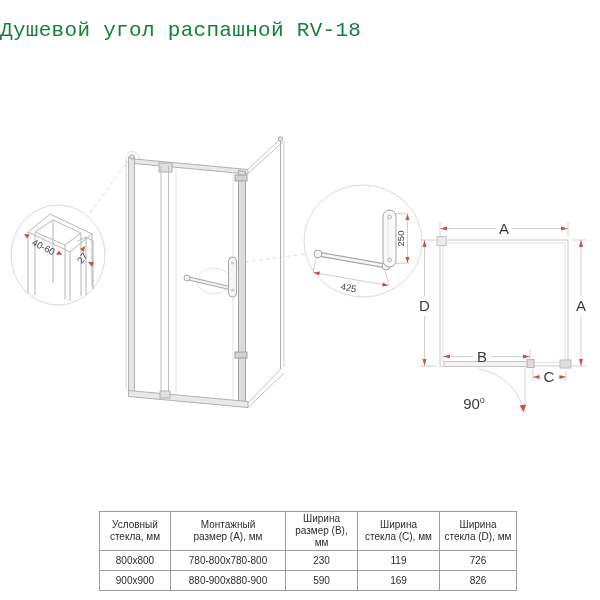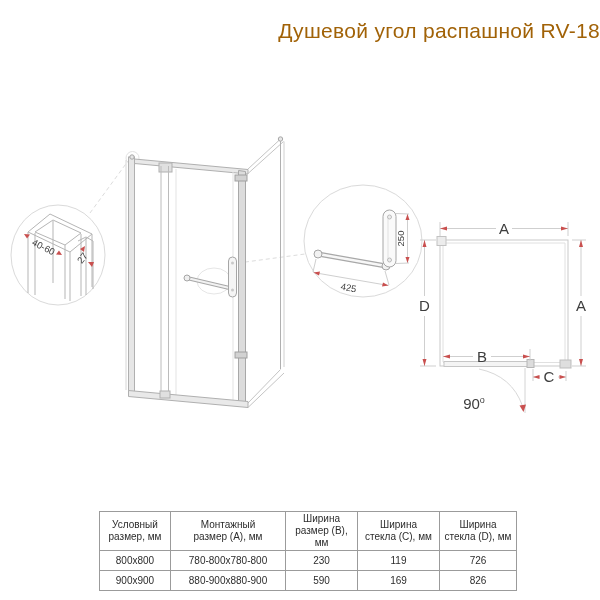--- a/index.html
+++ b/index.html
@@ -1,19 +1,19 @@
 <!DOCTYPE html>
 <html><head>
 <meta charset="utf-8">
 <style>
   html,body{margin:0;padding:0;background:#ffffff;}
   .stage{position:relative;width:600px;height:600px;background:#fff;overflow:hidden;
          font-family:"Liberation Sans",sans-serif;}
-  .title{position:absolute;top:16px;left:0;width:600px;text-align:right;
-         color:#a16207;font-size:21px;line-height:1.45;letter-spacing:.3px;font-weight:400;}
+  .title{position:absolute;top:16px;left:0;width:600px;text-align:left;
+         color:#15803d;font-size:21px;line-height:1.45;letter-spacing:.3px;font-weight:400;font-family:Liberation Mono, monospace;}
   .scheme-svg{position:absolute;top:0;left:0;}
   svg text{font-family:"Liberation Sans",sans-serif;fill:#3d3d3d;}
   table.spec{position:absolute;left:99px;top:511px;border-collapse:collapse;
              font-size:10px;color:#2c2c2c;table-layout:fixed;}
   table.spec th,table.spec td{border:1px solid #9b9b9b;text-align:center;
              vertical-align:middle;font-weight:400;padding:1px 2px;line-height:1.2;}
   table.spec th{height:26px;}
   table.spec td{height:17px;}
   table.spec th span{display:block;}
   .c0{width:66px}.c1{width:110px}.c2{width:67px}.c3{width:77px}.c4{width:72px}
@@ -212,21 +212,21 @@
         <text x="474" y="409" font-size="15" text-anchor="middle"><tspan>90</tspan><tspan dy="-6" font-size="9">o</tspan></text>
       </g>
     </g>
   </svg>
 
   <table class="spec">
     <thead>
       <tr>
         <th class="c0">
           <span>Условный</span>
-          <span>размер, мм</span>
+          <span>стекла, мм</span>
         </th>
         <th class="c1">
           <span>Монтажный</span>
           <span>размер (A), мм</span>
         </th>
         <th class="c2">
           <span>Ширина</span>
           <span>размер (B), мм</span>
         </th>
         <th class="c3">

